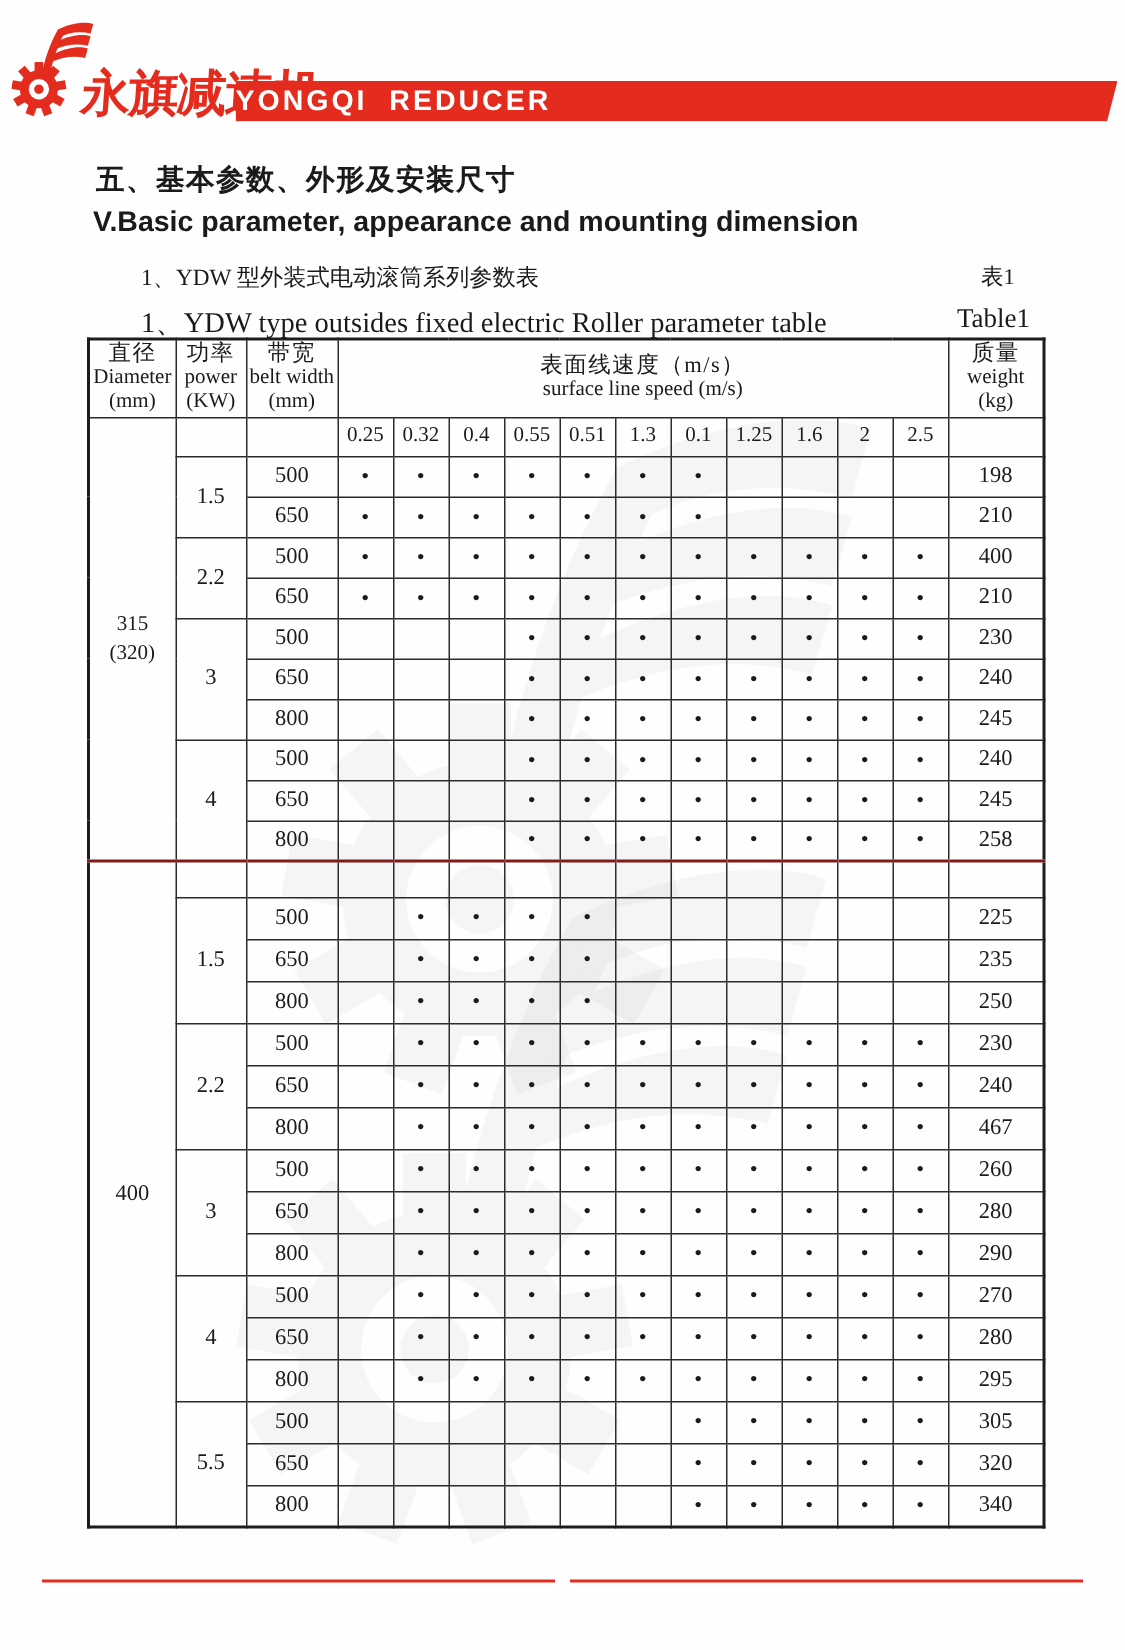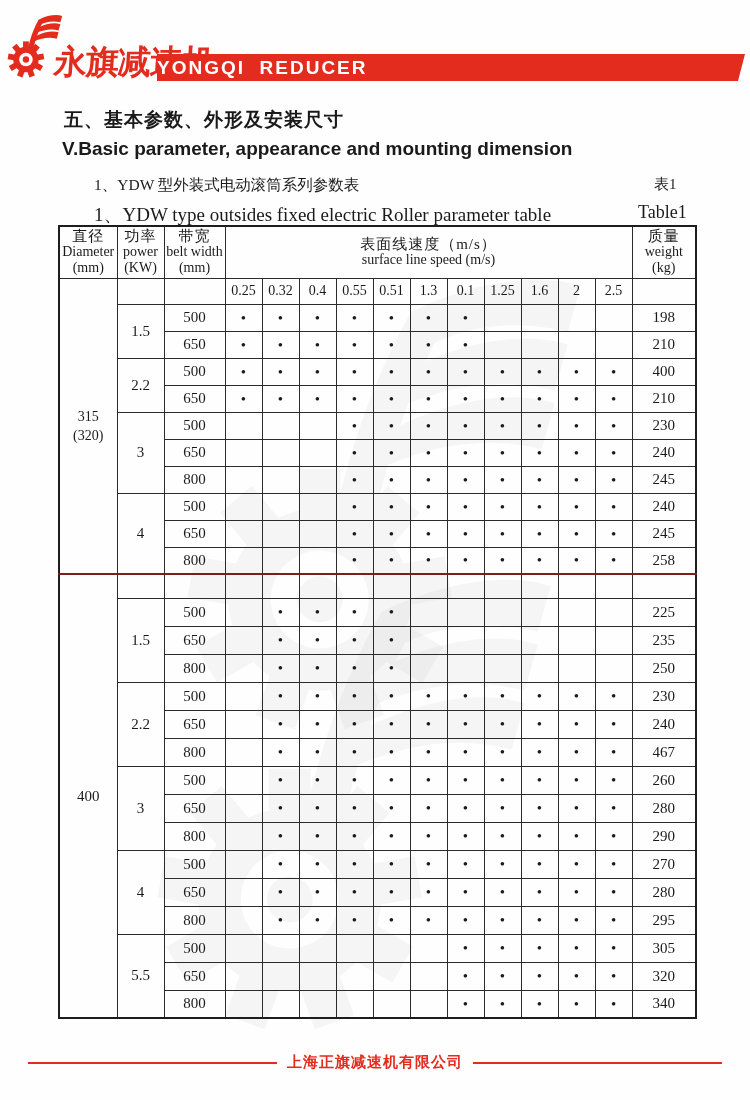--- a/index.html
+++ b/index.html
@@ -582,15 +582,14 @@
         <td class="dotc">•</td>
         <td class="dotc">•</td>
         <td class="dotc">•</td>
         <td class="wt">340</td>
       </tr>
     </tbody>
 </table>
 
 <div class="footer">
   <div class="line"></div>
-  <div class="company">上海正旗减速机有限公司</div>
   <div class="line"></div>
 </div>
 
 </body></html>

